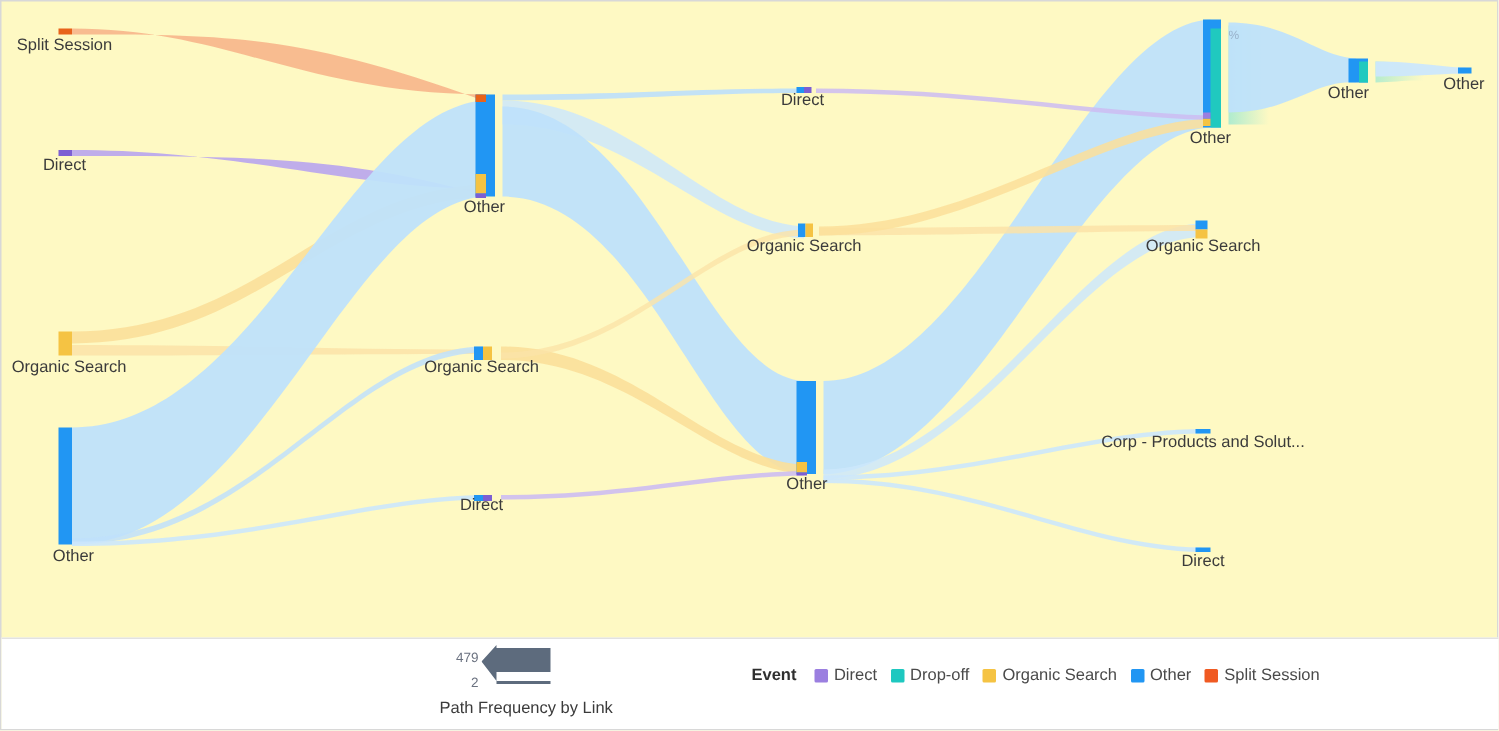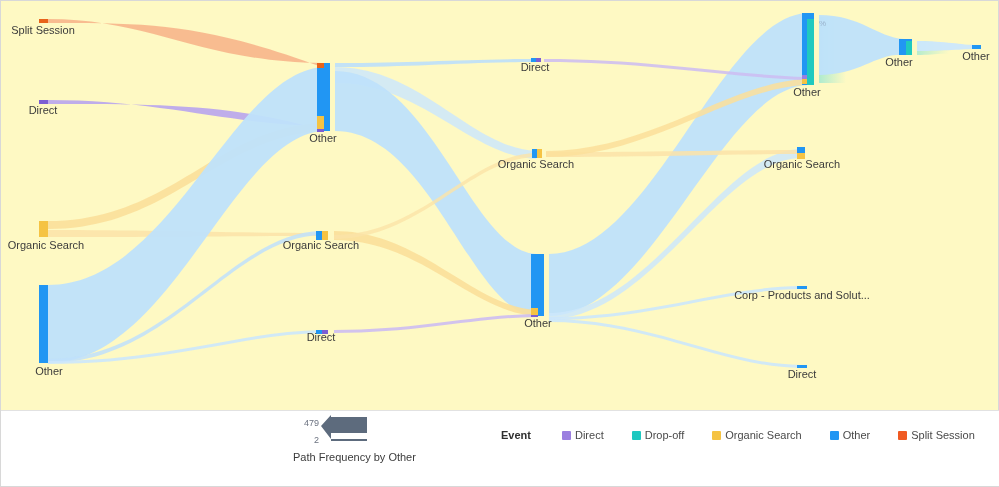--- a/index.html
+++ b/index.html
@@ -28,21 +28,21 @@
   .pct-label{
     font-size:8px;
     fill:#9ab3cc;
     font-family:"Liberation Sans","DejaVu Sans",sans-serif;
   }
 
   
   #legend-bar{
     position:absolute;
     left:0;bottom:0;
-    width:999px;height:76px;
+    width:999px;height:61px;
     border-top:1px solid #e2e2e2;
     box-sizing:border-box;
     background:#ffffff;
   }
   #thickness-legend{
     position:absolute;
     left:292px;top:4px;
     width:130px;height:54px;
   }
   .thick-max,.thick-min{
@@ -63,21 +63,21 @@
     color:#3b3b3b;
     white-space:nowrap;
     font-family:"Liberation Sans","DejaVu Sans",sans-serif;
   }
 
   #event-legend{
     position:absolute;
     left:500px;top:18px;
     display:flex;
     align-items:center;
-    gap:24px;
+    gap:5px;
     font-size:11px;
     color:#3b3b3b;
   }
   #event-legend-title{
     font-weight:bold;
     color:#2f2f2f;
     margin-right:7px;
   }
   .legend-item{
     display:flex;
@@ -231,21 +231,21 @@
 
   <div id="legend-bar">
 
     <div id="thickness-legend">
       <div class="thick-max">479</div>
       <div class="thick-min">2</div>
       <svg id="thickness-shape" width="50" height="32" viewBox="0 0 50 32" xmlns="http://www.w3.org/2000/svg">
         <path d="M10,2 L46,2 L46,18 L10,18 L10,24 L0,11 L10,0 Z" fill="#5d6b7d"></path>
         <rect x="10" y="24" width="36" height="2" fill="#5d6b7d"></rect>
       </svg>
-      <div id="thickness-caption">Path Frequency by Other</div>
+      <div id="thickness-caption">Path Frequency by Link</div>
     </div>
 
     <div id="event-legend">
       <span id="event-legend-title">Event</span>
 
       <span class="legend-item">
         <span class="legend-swatch" style="background:#9b7fe0"></span>
         <span class="legend-text">Direct</span>
       </span>
 

